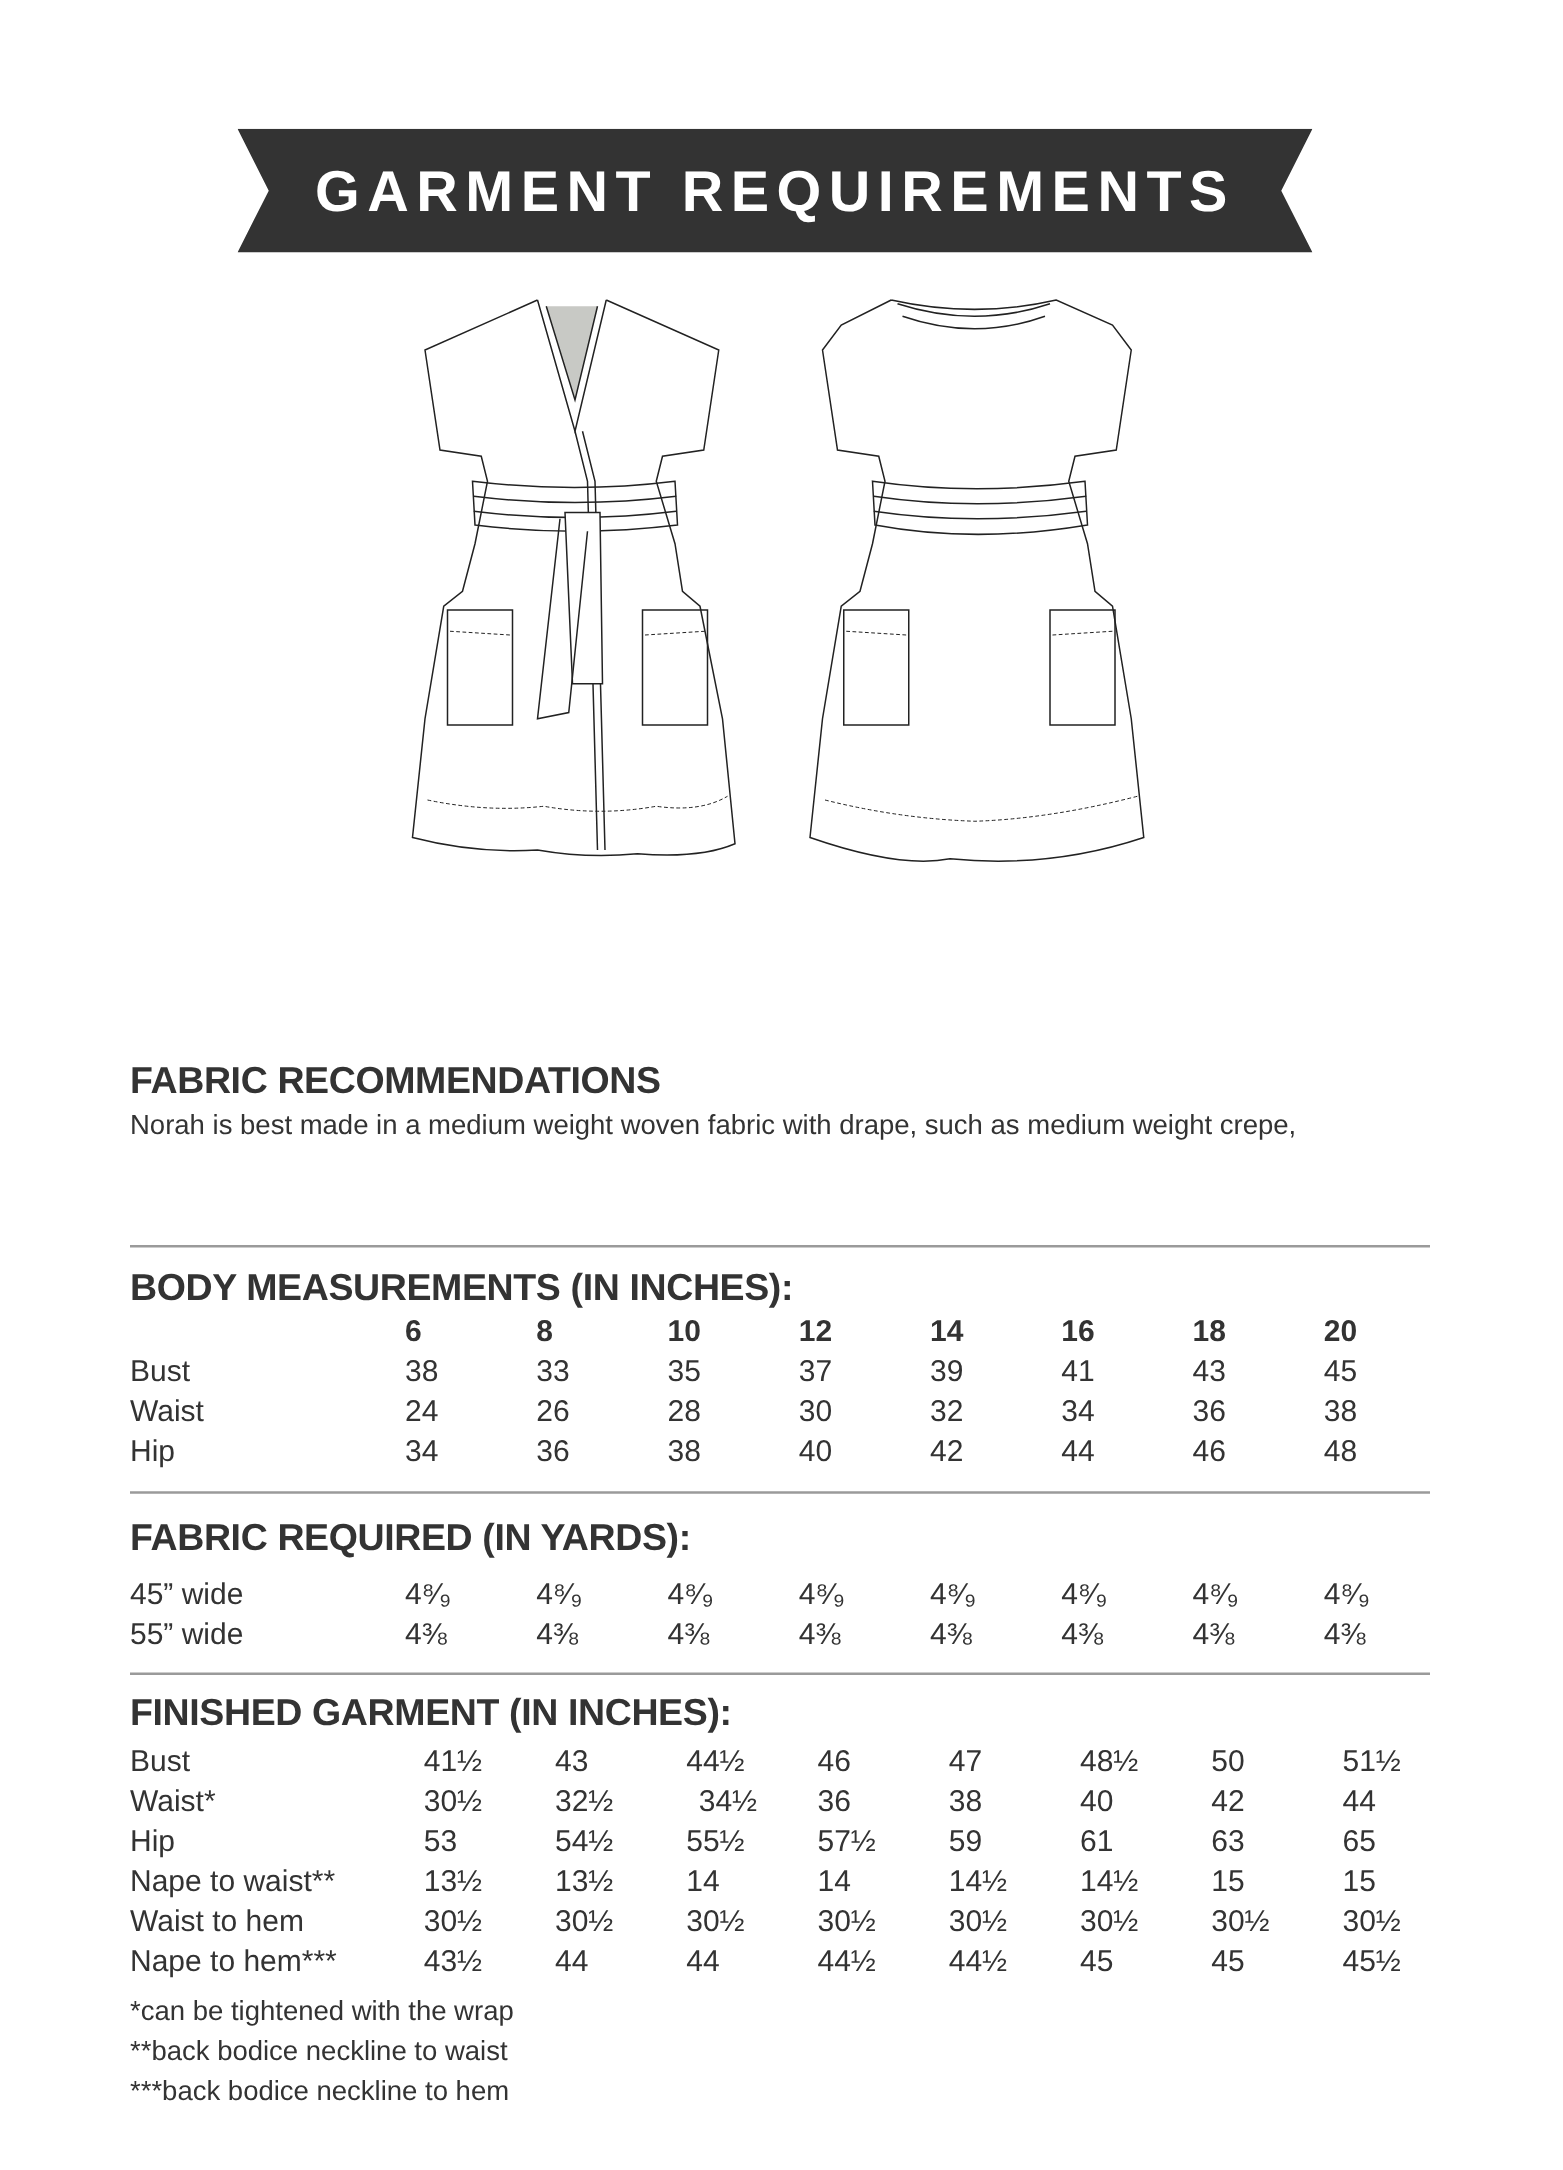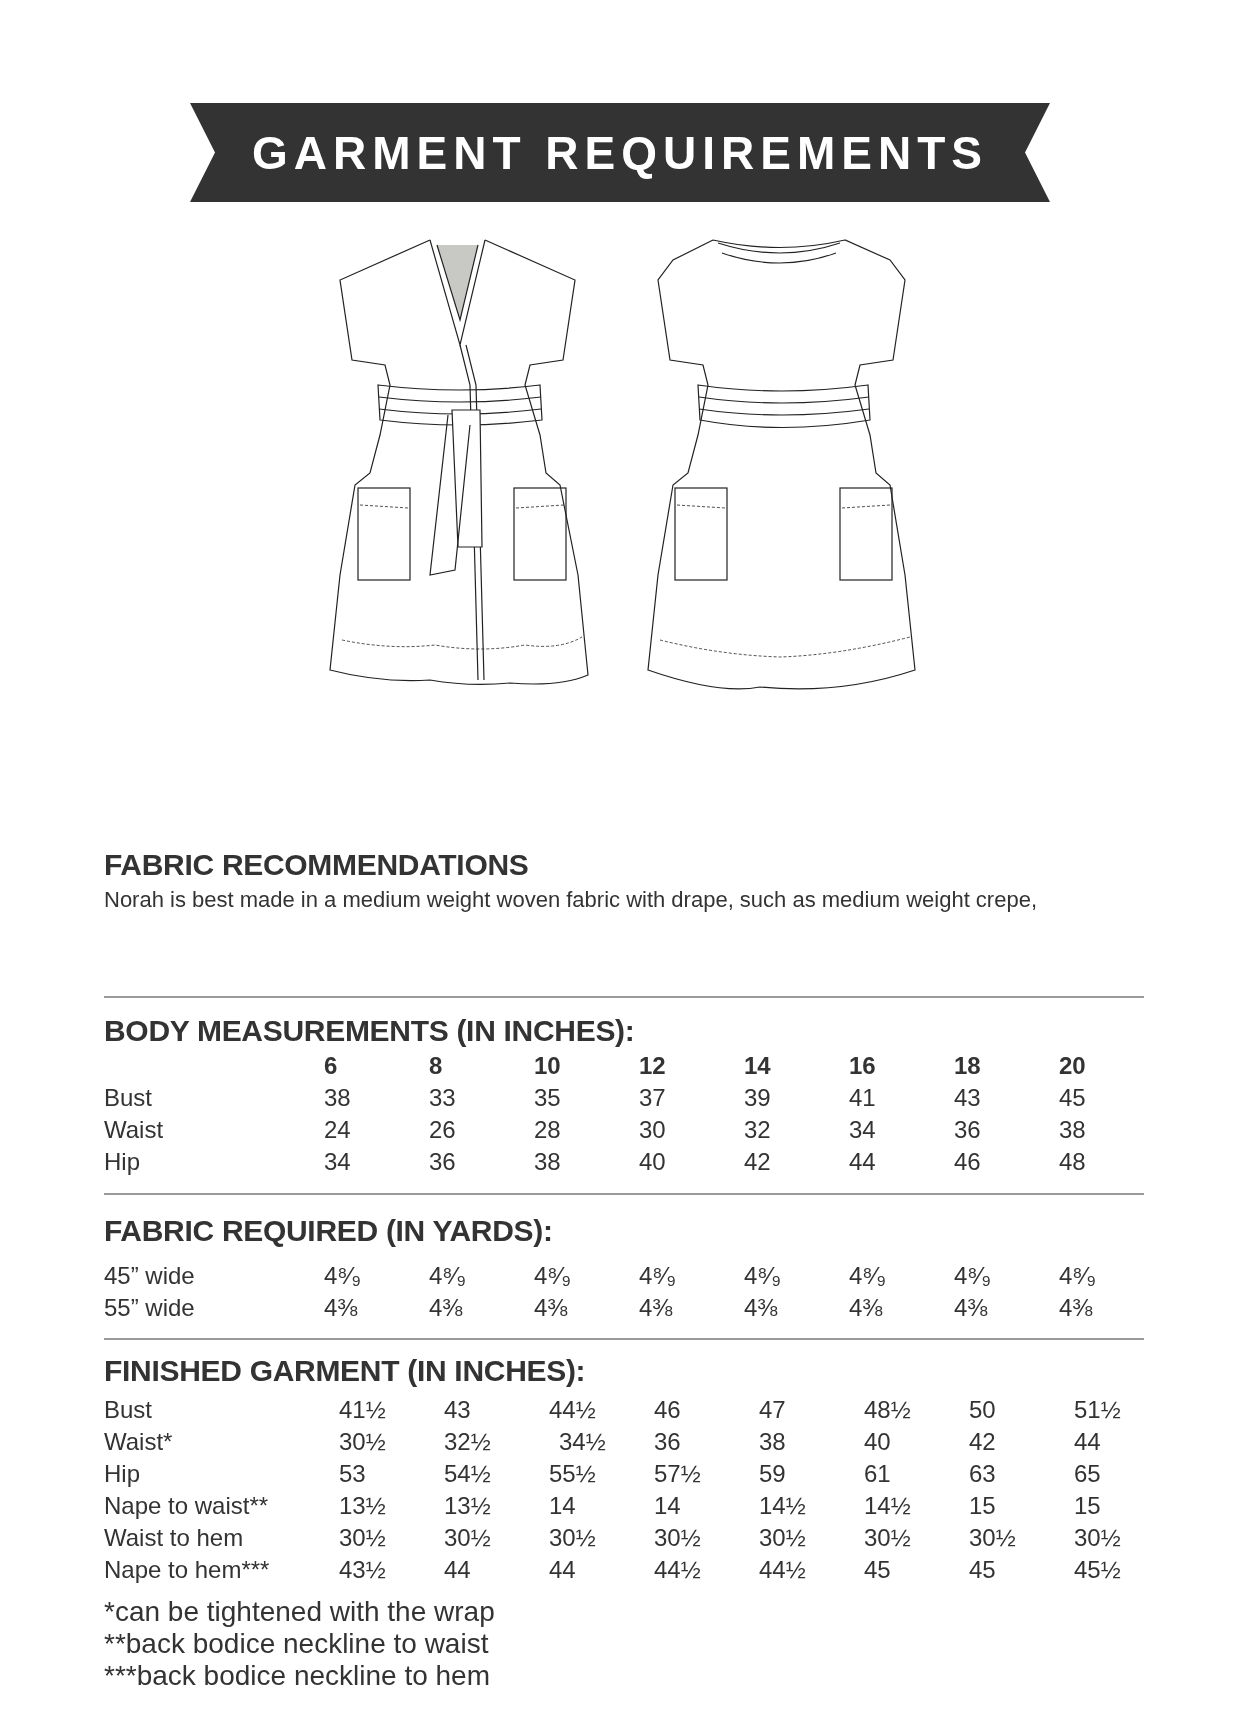--- a/index.html
+++ b/index.html
@@ -14,21 +14,21 @@
   .heading { position:absolute; left:104px; font-weight:bold; font-size:30px;
     color:#333333; white-space:nowrap; letter-spacing:-0.3px; }
   .para { position:absolute; left:104px; top:884px; width:1060px; font-size:22px;
     line-height:32px; color:#333; }
   .para div { white-space:nowrap; }
   .divider { position:absolute; left:104px; width:1040px; height:2px; background:#9a9a9a; }
   .row { position:absolute; left:104px; height:30px; font-size:24px; white-space:nowrap; }
   .row .label { position:absolute; left:0; top:0; }
   .row .cell { position:absolute; top:0; }
   .row.head { font-weight:bold; }
-  .foot { position:absolute; left:104px; font-size:28px; white-space:nowrap; }
+  .foot { position:absolute; left:104px; font-size:22px; white-space:nowrap; }
 </style>
 </head>
 <body>
 
 <div class="banner">
   <svg width="860" height="99" viewBox="0 0 860 99">
     <polygon points="0,0 860,0 835,49.5 860,99 0,99 25,49.5" fill="#333333"></polygon>
   </svg>
   <div class="banner-title">GARMENT REQUIREMENTS</div>
 </div>

